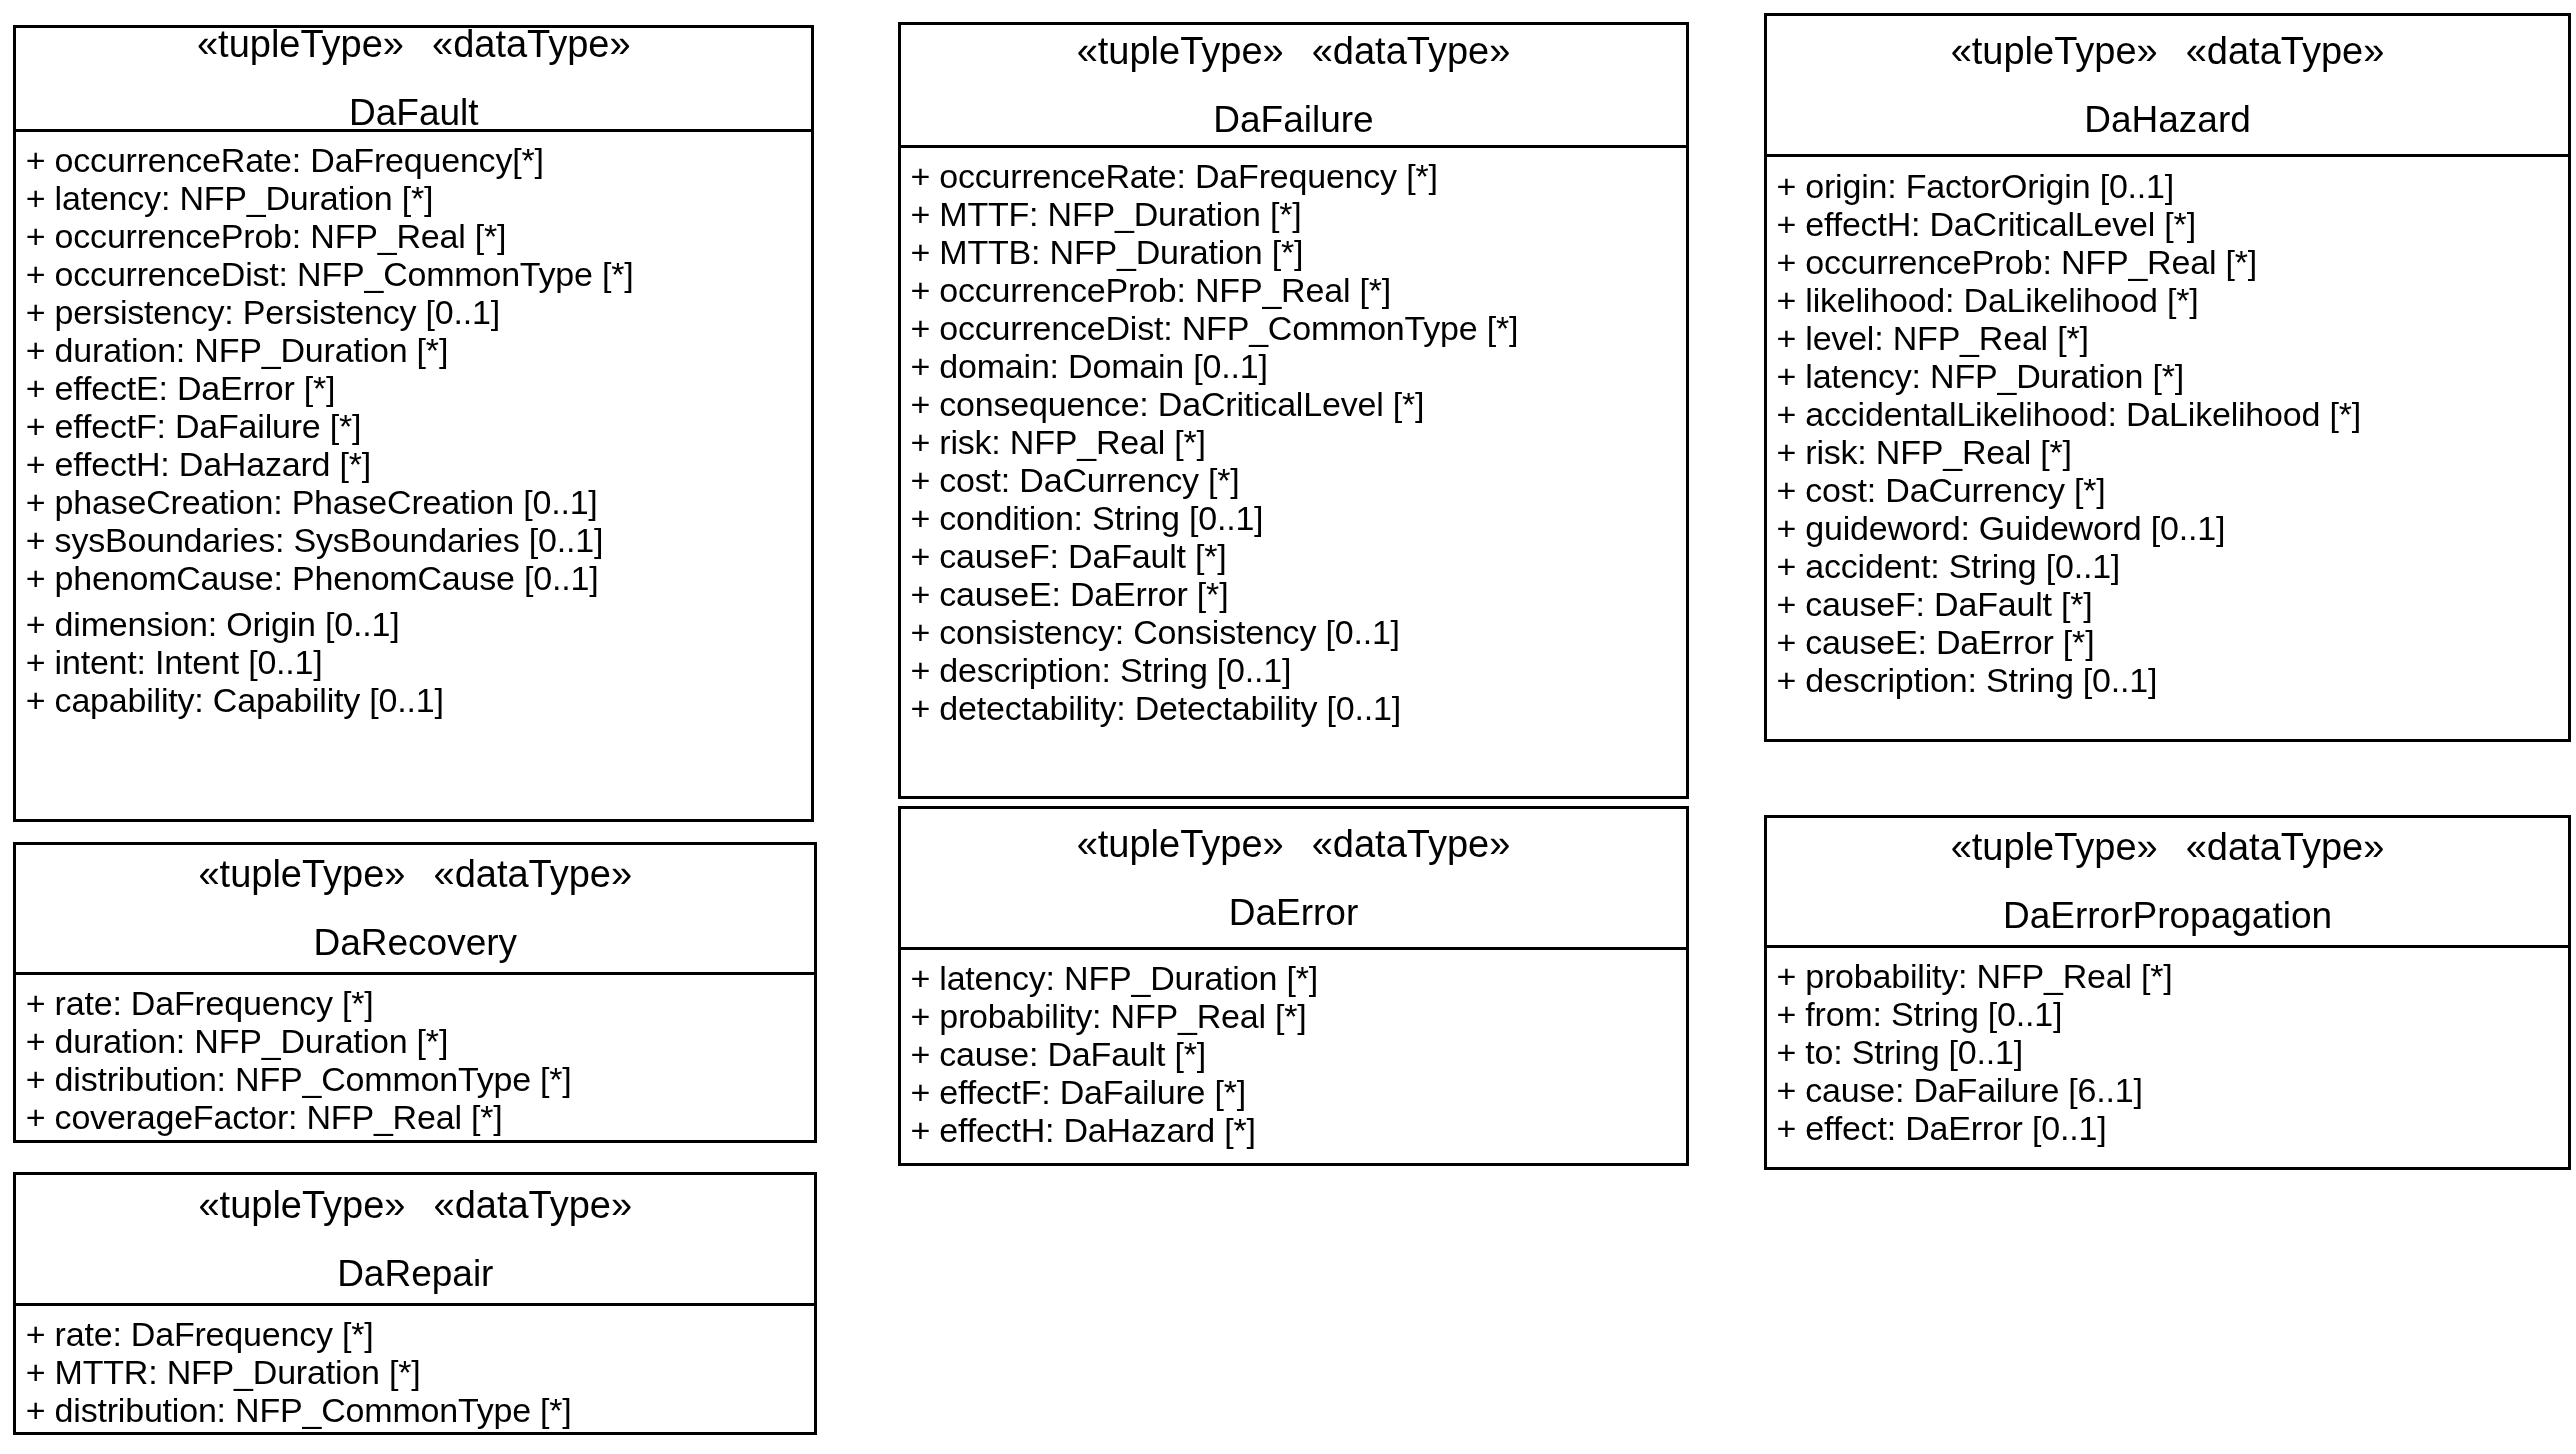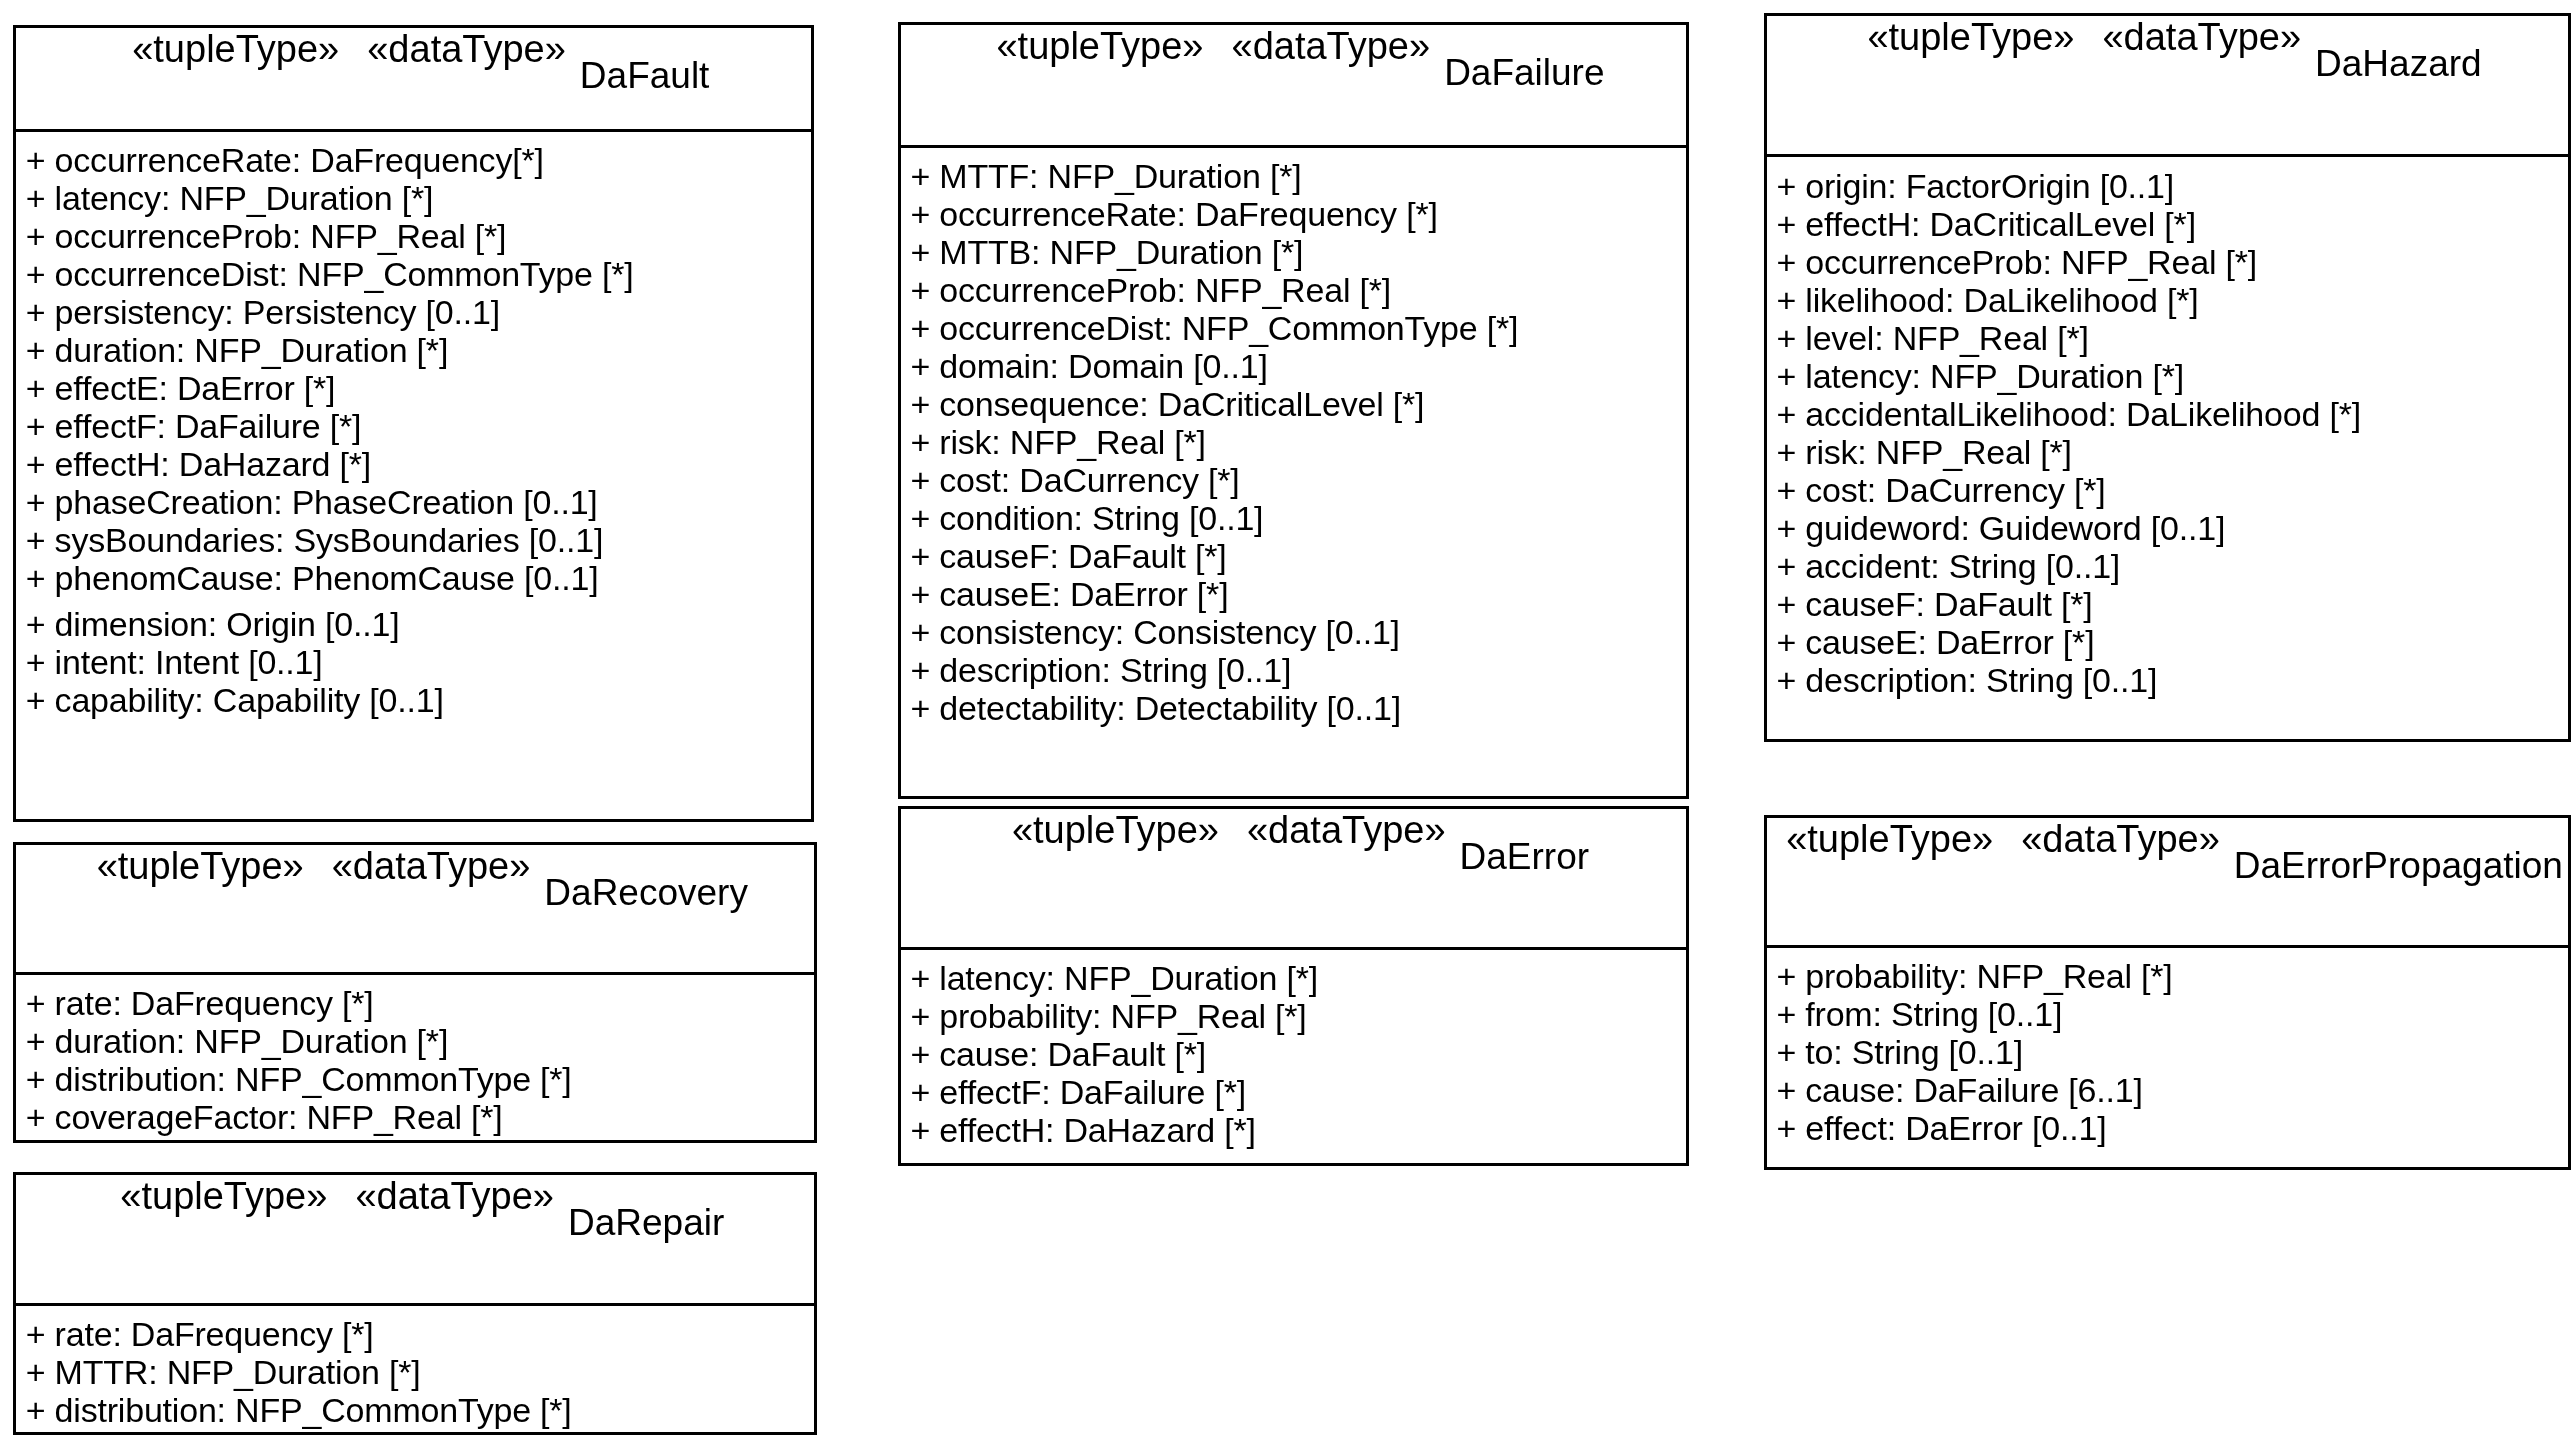--- a/index.html
+++ b/index.html
@@ -19,21 +19,21 @@
     background: #ffffff;
     border: 3.1px solid #000000;
     box-sizing: border-box;
     display: flex;
     flex-direction: column;
   }
   .uml-header {
     flex: 0 0 auto;
     border-bottom: 3.9px solid #000000;
     display: flex;
-    flex-direction: row;
+    flex-direction: column;
     justify-content: center;
     text-align: center;
     box-sizing: border-box;
   }
   .stereo-line {
     font-size: 38px;
     line-height: 42px;
     white-space: nowrap;
   }
   .stereo { margin: 0 14px; }
@@ -129,22 +129,22 @@
 </div>
 
 <div class="uml-box box-dafailure">
   <div class="uml-header">
     <div class="stereo-line">
       <span class="stereo">«tupleType»</span><span class="stereo">«dataType»</span>
     </div>
     <div class="class-name">DaFailure</div>
   </div>
   <div class="uml-attrs">
+      <div class="attr-line">+ occurrenceRate: DaFrequency [*]</div>
       <div class="attr-line">+ MTTF: NFP_Duration [*]</div>
-      <div class="attr-line">+ occurrenceRate: DaFrequency [*]</div>
       <div class="attr-line">+ MTTB: NFP_Duration [*]</div>
       <div class="attr-line">+ occurrenceProb: NFP_Real [*]</div>
       <div class="attr-line">+ occurrenceDist: NFP_CommonType [*]</div>
       <div class="attr-line">+ domain: Domain [0..1]</div>
       <div class="attr-line">+ consequence: DaCriticalLevel [*]</div>
       <div class="attr-line">+ risk: NFP_Real [*]</div>
       <div class="attr-line">+ cost: DaCurrency [*]</div>
       <div class="attr-line">+ condition: String [0..1]</div>
       <div class="attr-line">+ causeF: DaFault [*]</div>
       <div class="attr-line">+ causeE: DaError [*]</div>

